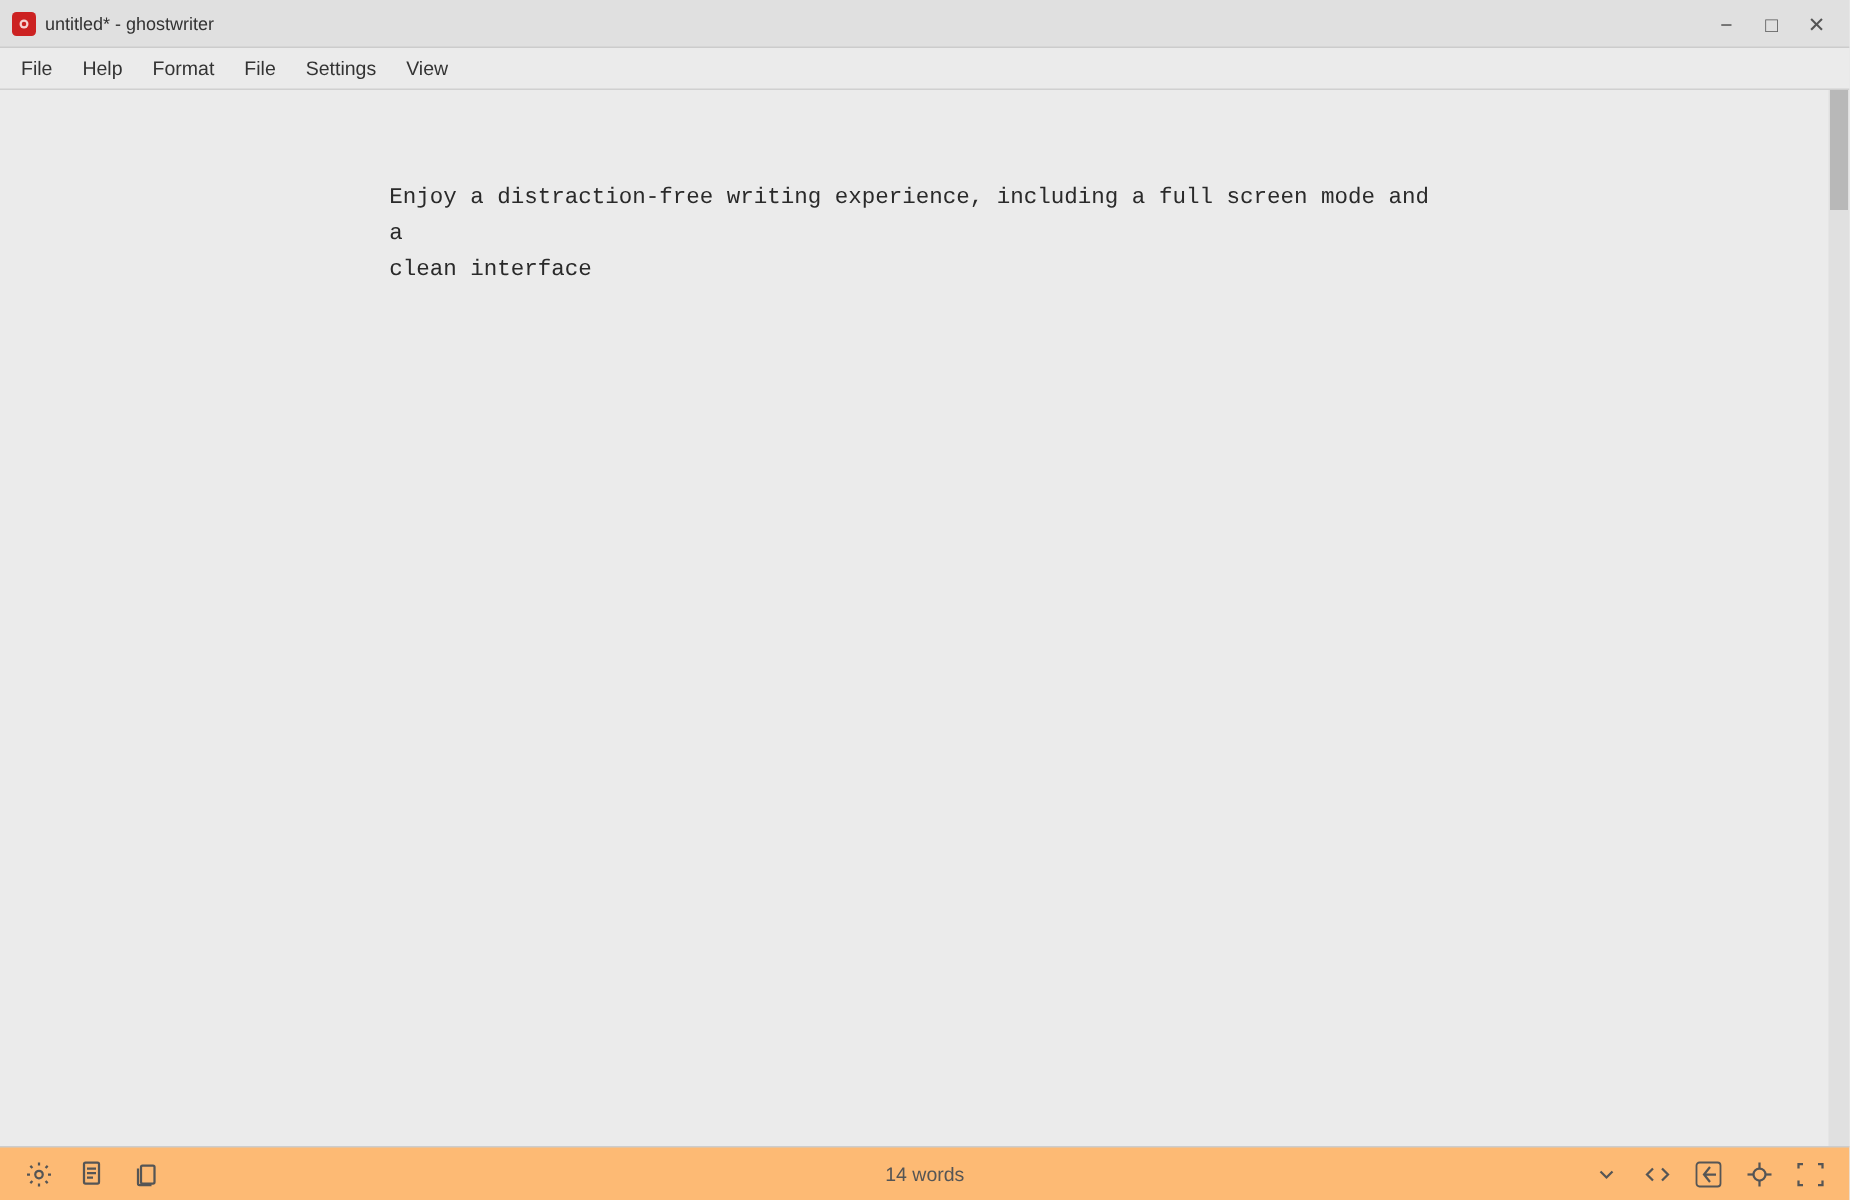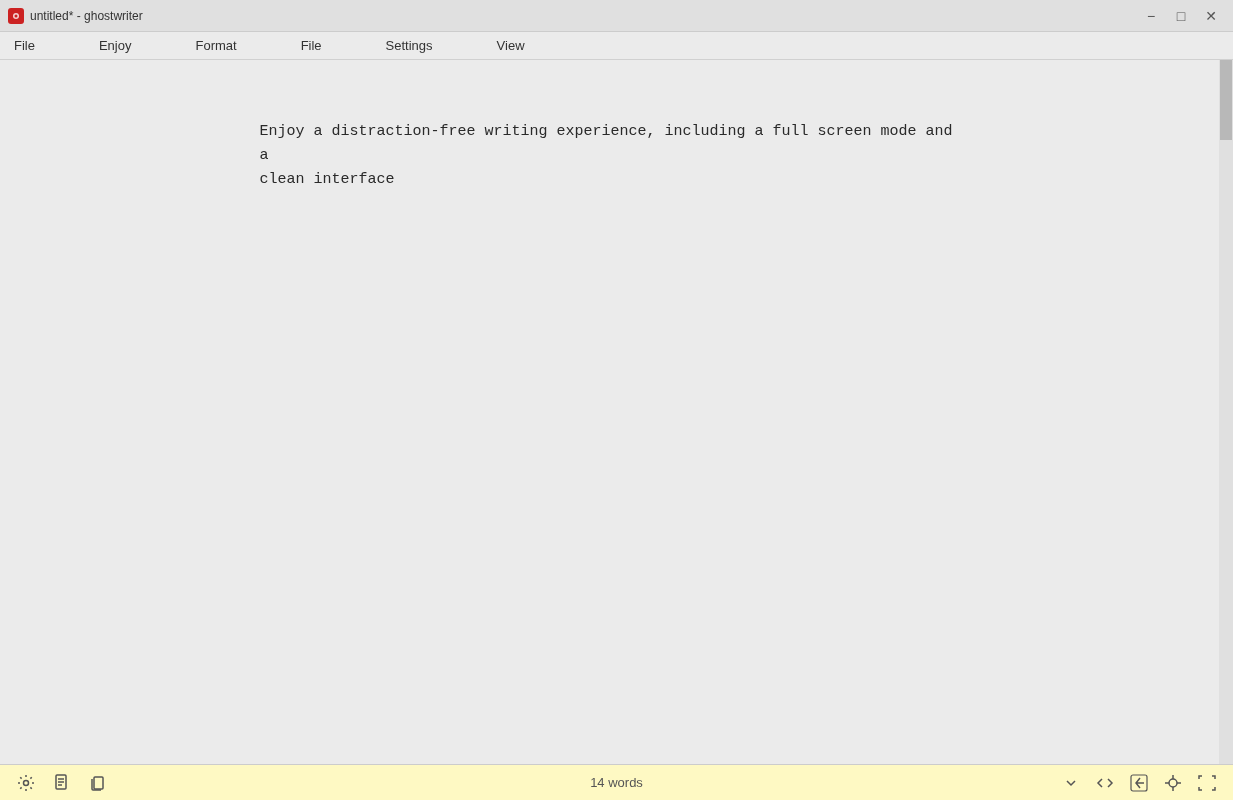--- a/index.html
+++ b/index.html
@@ -76,21 +76,20 @@
 
     
     .menu-bar {
       display: flex;
       align-items: center;
       background: #ebebeb;
       height: 28px;
       padding: 0 4px;
       border-bottom: 1px solid #d0d0d0;
       flex-shrink: 0;
-      gap: 44px;
     }
 
     .menu-item {
       padding: 4px 10px;
       font-size: 13px;
       color: #333;
       cursor: pointer;
       border-radius: 3px;
     }
 
@@ -158,21 +157,21 @@
       height: 80px;
       background: #b8b8b8;
       border-radius: 0;
     }
 
     
     .status-bar {
       display: flex;
       align-items: center;
       justify-content: space-between;
-      background: #fef9c3;
+      background: #fdba74;
       height: 36px;
       padding: 0 12px;
       border-top: 1px solid #ccc;
       flex-shrink: 0;
     }
 
     .status-left {
       display: flex;
       align-items: center;
       gap: 8px;
@@ -226,21 +225,21 @@
   </div>
   <div class="title-bar-controls">
     <button class="title-btn">−</button>
     <button class="title-btn">□</button>
     <button class="title-btn close">✕</button>
   </div>
 </div>
 
 <div class="menu-bar">
   <div class="menu-item">File</div>
-  <div class="menu-item">Enjoy</div>
+  <div class="menu-item">Help</div>
   <div class="menu-item">Format</div>
   <div class="menu-item">File</div>
   <div class="menu-item">Settings</div>
   <div class="menu-item">View</div>
 </div>
 
 <div class="editor-container">
   <div class="editor-scroll">
     <div class="editor-content">
       <textarea class="editor-textarea" spellcheck="false" style="">Enjoy a distraction-free writing experience, including a full screen mode and a

